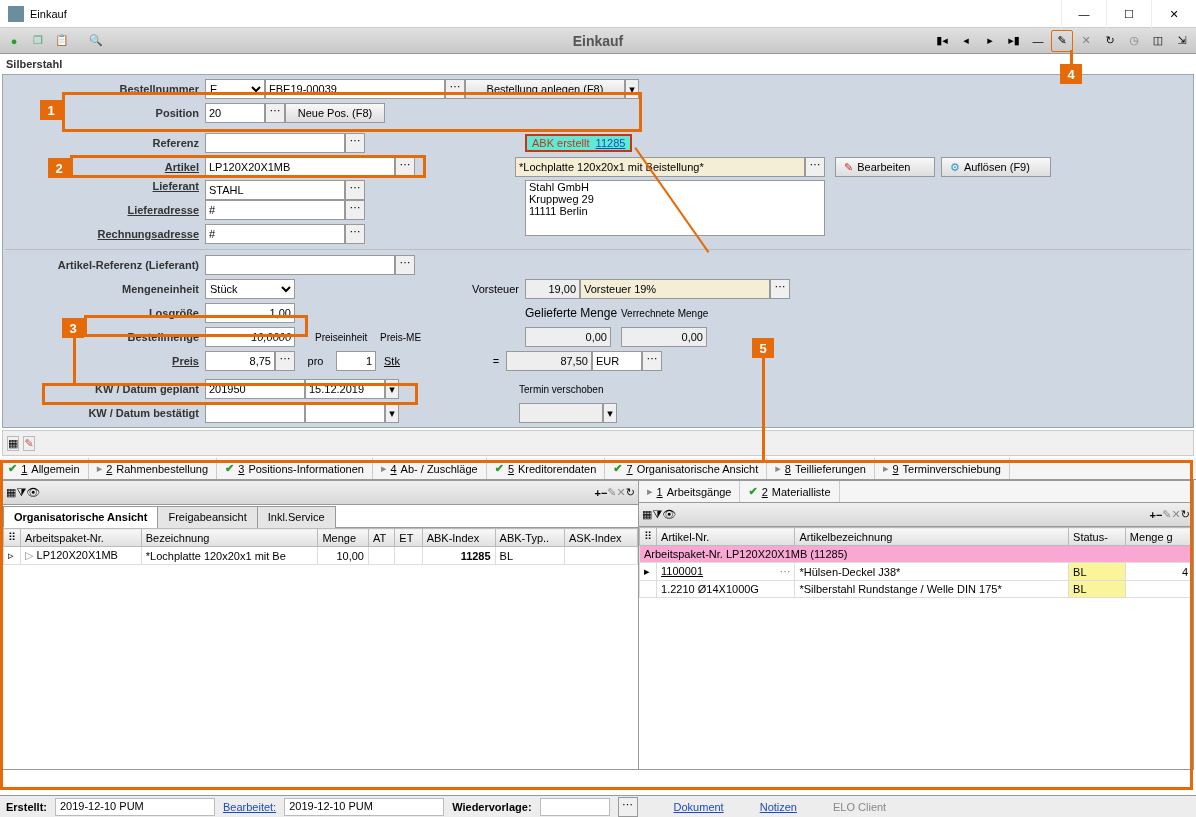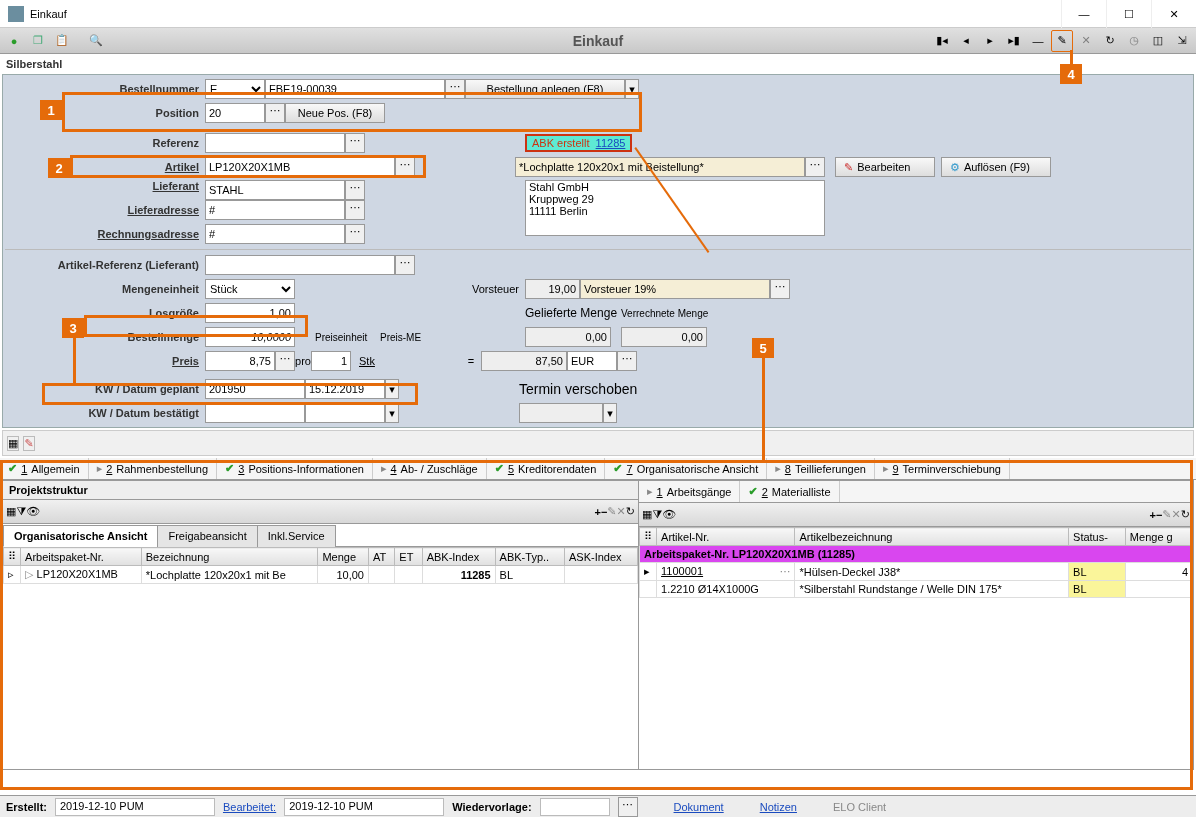--- a/index.html
+++ b/index.html
@@ -31,21 +31,21 @@
 .split{display:flex;border:1px solid #999;margin:0 2px}
 .pane{flex:1;display:flex;flex-direction:column;border-right:1px solid #999;min-width:0}
 .pane:last-child{border-right:none}
 .pane-header{background:#eee;border-bottom:1px solid #999;padding:3px 6px;font-weight:bold}
 .pane-toolbar{background:linear-gradient(#f0f0f0,#d8d8d8);height:24px;display:flex;align-items:center;padding:0 3px;border-bottom:1px solid #999}
 .pane-toolbar .spacer{flex:1}
 .grid{flex:1;overflow:auto;background:#fff;position:relative}
 .grid table{width:100%;border-collapse:collapse}
 .grid th{background:linear-gradient(#f8f8f8,#e0e0e0);border:1px solid #bbb;padding:2px 4px;text-align:left;font-weight:normal}
 .grid td{border:1px solid #ddd;padding:2px 4px;white-space:nowrap}
-.grid .group-row{background:#d946ef;font-weight:bold}
+.grid .group-row{background:#f9a8d4;font-weight:normal}
 .status-bl{background:#faf59a}
 .footer{position:absolute;bottom:0;left:0;right:0;height:22px;background:#ededed;border-top:1px solid #999;display:flex;align-items:center;padding:0 6px;gap:8px}
 .footer .f-label{font-weight:bold}
 .footer .f-link{color:#1a4bbf;text-decoration:underline;cursor:pointer}
 .footer .f-box{border:1px solid #bbb;background:#fff;padding:1px 4px;height:18px}
 .hl{position:absolute;border:3px solid #e56b0a;z-index:50;pointer-events:none}
 .hl-num{position:absolute;background:#e56b0a;color:#fff;font-weight:bold;width:22px;height:20px;display:flex;align-items:center;justify-content:center;z-index:51;font-size:13px}
 .hl-line{position:absolute;background:#e56b0a;z-index:49}
 .badge{border:2px solid #c31;color:#c31;font-weight:normal;padding:1px 5px;background:#5eead4}
 .badge a{color:#1a4bbf;text-decoration:underline}
@@ -195,41 +195,41 @@
  <div style="width:95px"></div>
  <input class="inp" style="width: 86px; text-align: right; background: rgb(238, 238, 238);" value="0,00">
  <div style="width:10px"></div>
  <input class="inp" style="width: 86px; text-align: right; background: rgb(238, 238, 238);" value="0,00">
 </div>
 
 <div class="form-row">
  <div class="form-label link">Preis</div>
  <input class="inp" style="width: 70px; text-align: right;" value="8,75">
  <div class="dots">⋯</div>
- <div style="width:16px;text-align:center">pro</div>
+ <div style="width:41px;text-align:center">pro</div>
  <input class="inp" style="width: 40px; text-align: right;" value="1">
  <div style="width:8px"></div>
  <span class="link" style="text-decoration:underline;font-weight:normal">Stk</span>
  <div style="width:86px"></div>
  <div style="width:20px;text-align:center">=</div>
  <input class="inp" style="width: 86px; text-align: right; background: rgb(238, 238, 238);" value="87,50">
  <input class="inp" style="width: 50px;" value="EUR">
  <div class="dots">⋯</div>
 </div>
 
 
 <div style="height:4px"></div>
 
 <div class="form-row">
  <div class="form-label">KW / Datum geplant</div>
  <input class="inp" style="width: 100px;" value="201950">
  <input class="inp" style="width: 80px;" value="15.12.2019">
  <div class="dd">▾</div>
  <div style="width:120px"></div>
- <div style="font-size:14px">Termin verschoben</div>
+ <div style="font-size:10px">Termin verschoben</div>
 </div>
 
 <div class="form-row">
  <div class="form-label">KW / Datum bestätigt</div>
  <input class="inp" style="width: 100px;">
  <input class="inp" style="width: 80px;">
  <div class="dd">▾</div>
  <div style="width:120px"></div>
  <input class="inp" style="width: 84px; background: rgb(238, 238, 238);">
  <div class="dd">▾</div>
@@ -248,21 +248,20 @@
     <div class="tab"><span class="check-icon">✔</span> <u>3</u> Positions-Informationen</div>
     <div class="tab"><span class="arrow-icon">▸</span> <u>4</u> Ab- / Zuschläge</div>
     <div class="tab"><span class="check-icon">✔</span> <u>5</u> Kreditorendaten</div>
     <div class="tab"><span class="check-icon">✔</span> <u>7</u> Organisatorische Ansicht</div>
     <div class="tab"><span class="arrow-icon">▸</span> <u>8</u> Teillieferungen</div>
     <div class="tab"><span class="arrow-icon">▸</span> <u>9</u> Terminverschiebung</div>
   </div>
 
 <div class="split" style="height:290px">
  <div class="pane" style="flex:0 0 636px">
-  <div class="pane-header">Projektstruktur</div>
   <div class="pane-toolbar">
    <div class="tb-btn">▦</div>
    <div class="tb-btn">⧩</div>
    <div class="tb-btn">👁</div>
    <div class="spacer"></div>
    <div class="tb-btn"><b>+</b></div>
    <div class="tb-btn"><b>−</b></div>
    <div class="tb-btn" style="opacity:.4">✎</div>
    <div class="tb-btn" style="opacity:.4">✕</div>
    <div class="tb-btn">↻</div>

